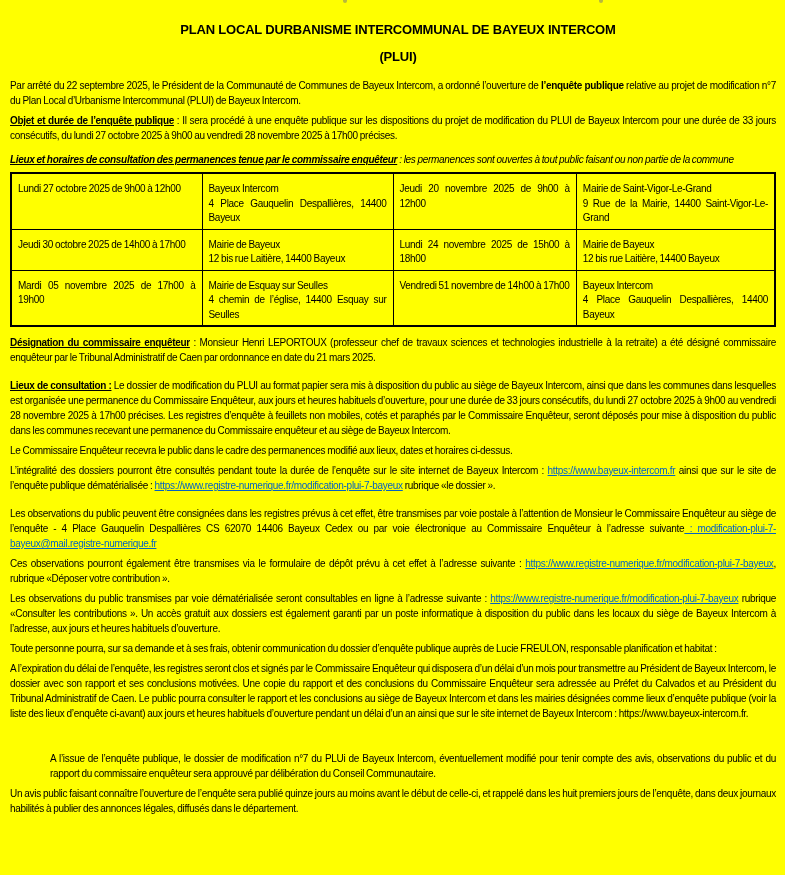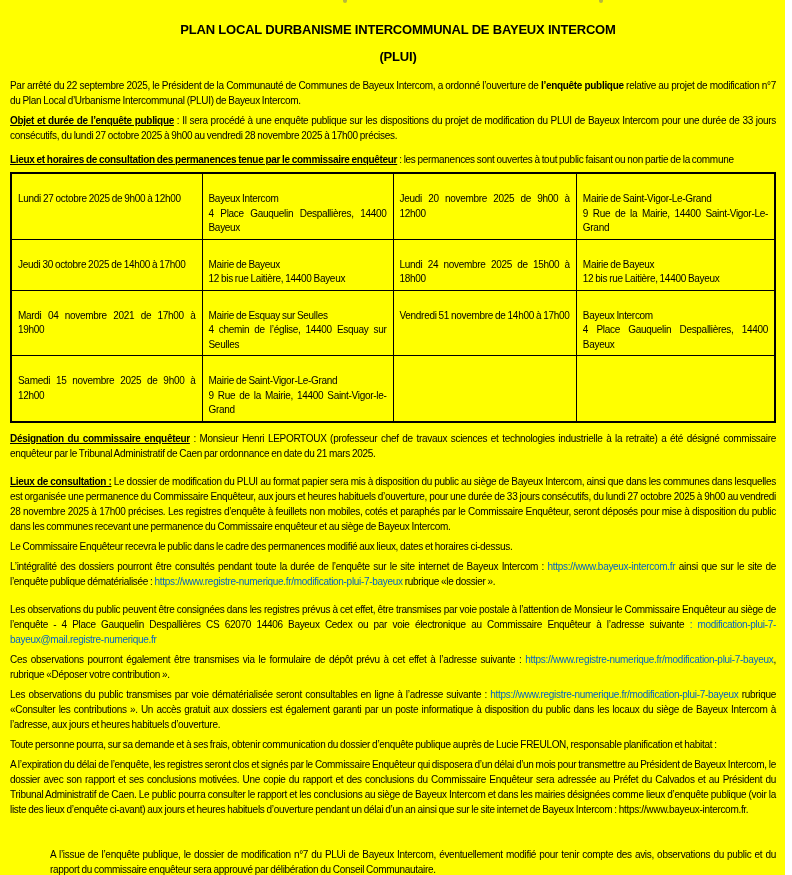--- a/index.html
+++ b/index.html
@@ -32,35 +32,35 @@
   .para {
     font-size: 10px;
     line-height: 15px;
     text-align: justify;
     margin: 0 0 5px 0;
     letter-spacing: -0.3px;
     word-spacing: -0.5px;
   }
   .h { font-weight: bold; text-decoration: underline; }
   .b { font-weight: bold; }
-  a.lnk { color: #0563C1; cursor: pointer; }
-  .gap-sm { margin-top: 9px; }
+  a.lnk { color: #0563C1; text-decoration: underline; cursor: pointer; }
+  .gap-sm { margin-top: 9px; font-style: italic; }
   .gap-md { margin-top: 13px; }
   .gap-xl { margin-top: 30px; margin-left: 40px; }
   table.perm {
     width: 100%;
     border-collapse: collapse;
     border: 2px solid #000;
     margin: 3px 0 8px 0;
     table-layout: fixed;
   }
   table.perm td {
     border: 1px solid #000;
     vertical-align: top;
-    padding: 18px 6px 3px 6px;
+    padding: 8px 6px 3px 6px;
     font-size: 10px;
     line-height: 14.5px;
     letter-spacing: -0.3px;
     word-spacing: -0.5px;
     text-align: justify;
   }
   .c1 { width: 25%; } .c2 { width: 25%; } .c3 { width: 24%; } .c4 { width: 26%; }
 </style>
 </head>
 <body>
@@ -108,41 +108,29 @@
               <div>Mairie de Bayeux</div>
               <div>12 bis rue Laitière, 14400 Bayeux</div>
             </td>
           <td>Lundi 24 novembre 2025 de 15h00 à 18h00</td>
           <td>
               <div>Mairie de Bayeux</div>
               <div>12 bis rue Laitière, 14400 Bayeux</div>
             </td>
         </tr>
         <tr>
-          <td>Mardi 04 novembre 2021 de 17h00 à 19h00</td>
+          <td>Mardi 05 novembre 2025 de 17h00 à 19h00</td>
           <td>
               <div>Mairie de Esquay sur Seulles</div>
               <div>4 chemin de l’église, 14400 Esquay sur Seulles</div>
             </td>
           <td>Vendredi 51 novembre de 14h00 à 17h00</td>
           <td>
               <div>Bayeux Intercom</div>
               <div>4 Place Gauquelin Despallières, 14400 Bayeux</div>
-            </td>
-        </tr>
-        <tr>
-          <td>Samedi 15 novembre 2025 de 9h00 à 12h00</td>
-          <td>
-              <div>Mairie de Saint-Vigor-Le-Grand</div>
-              <div>9 Rue de la Mairie, 14400 Saint-Vigor-le-Grand</div>
-            </td>
-          <td></td>
-          <td>
-              <div></div>
-              <div></div>
             </td>
         </tr>
       </tbody>
     </table>
 
     <p class="para"><span class="h">Désignation du commissaire enquêteur</span><span> : </span><span>Monsieur Henri LEPORTOUX (professeur chef de travaux sciences et technologies industrielle à la retraite) a été désigné commissaire enquêteur par le Tribunal Administratif de Caen par ordonnance en date du 21 mars 2025.</span></p>
 
     <p class="para gap-md"><span class="h">Lieux de consultation :</span><span> Le dossier de modification du PLUI au format papier sera mis à disposition du public au siège de Bayeux Intercom, ainsi que dans les communes dans lesquelles est organisée une permanence du Commissaire Enquêteur, aux jours et heures habituels d’ouverture, pour une durée de 33 jours consécutifs, du lundi 27 octobre 2025 à 9h00 au vendredi 28 novembre 2025 à 17h00 précises. Les registres d’enquête à feuillets non mobiles, cotés et paraphés par le Commissaire Enquêteur, seront déposés pour mise à disposition du public dans les communes recevant une permanence du Commissaire enquêteur et au siège de Bayeux Intercom.</span></p>
 
     <p class="para">Le Commissaire Enquêteur recevra le public dans le cadre des permanences modifié aux lieux, dates et horaires ci-dessus.</p>

